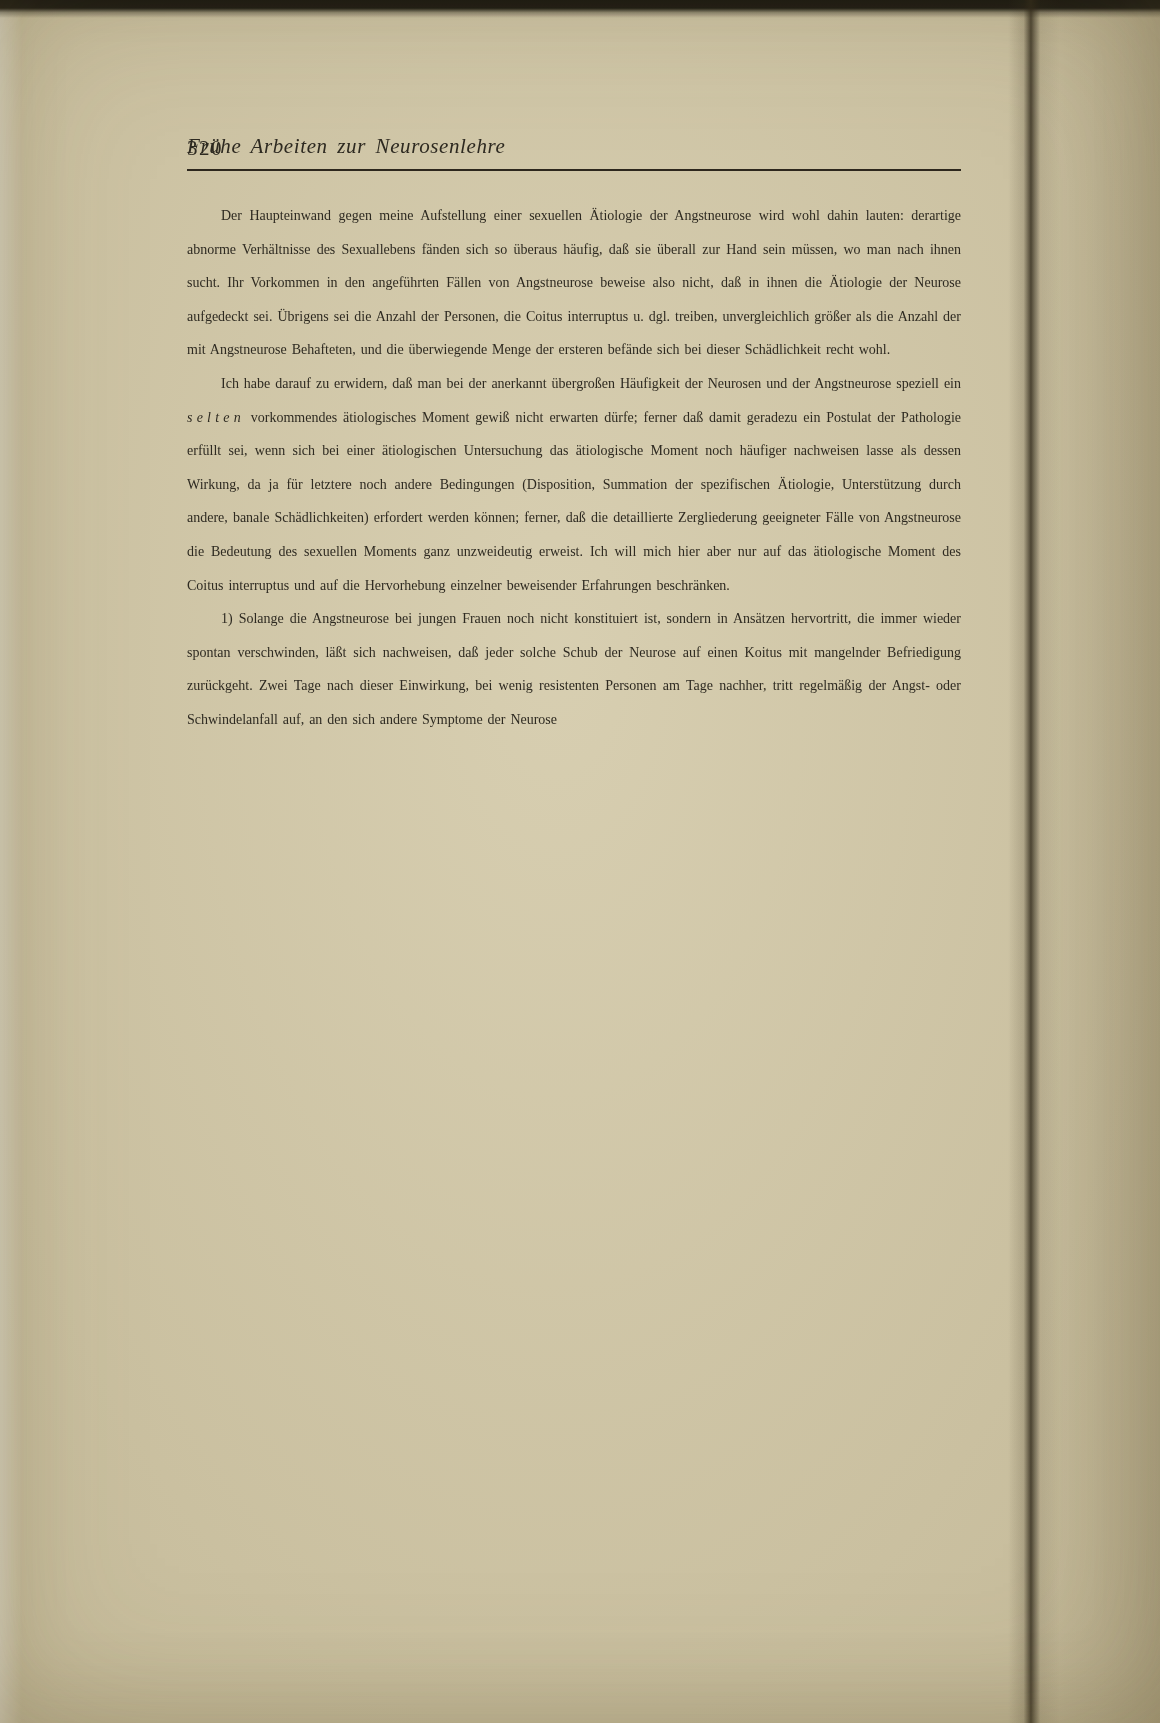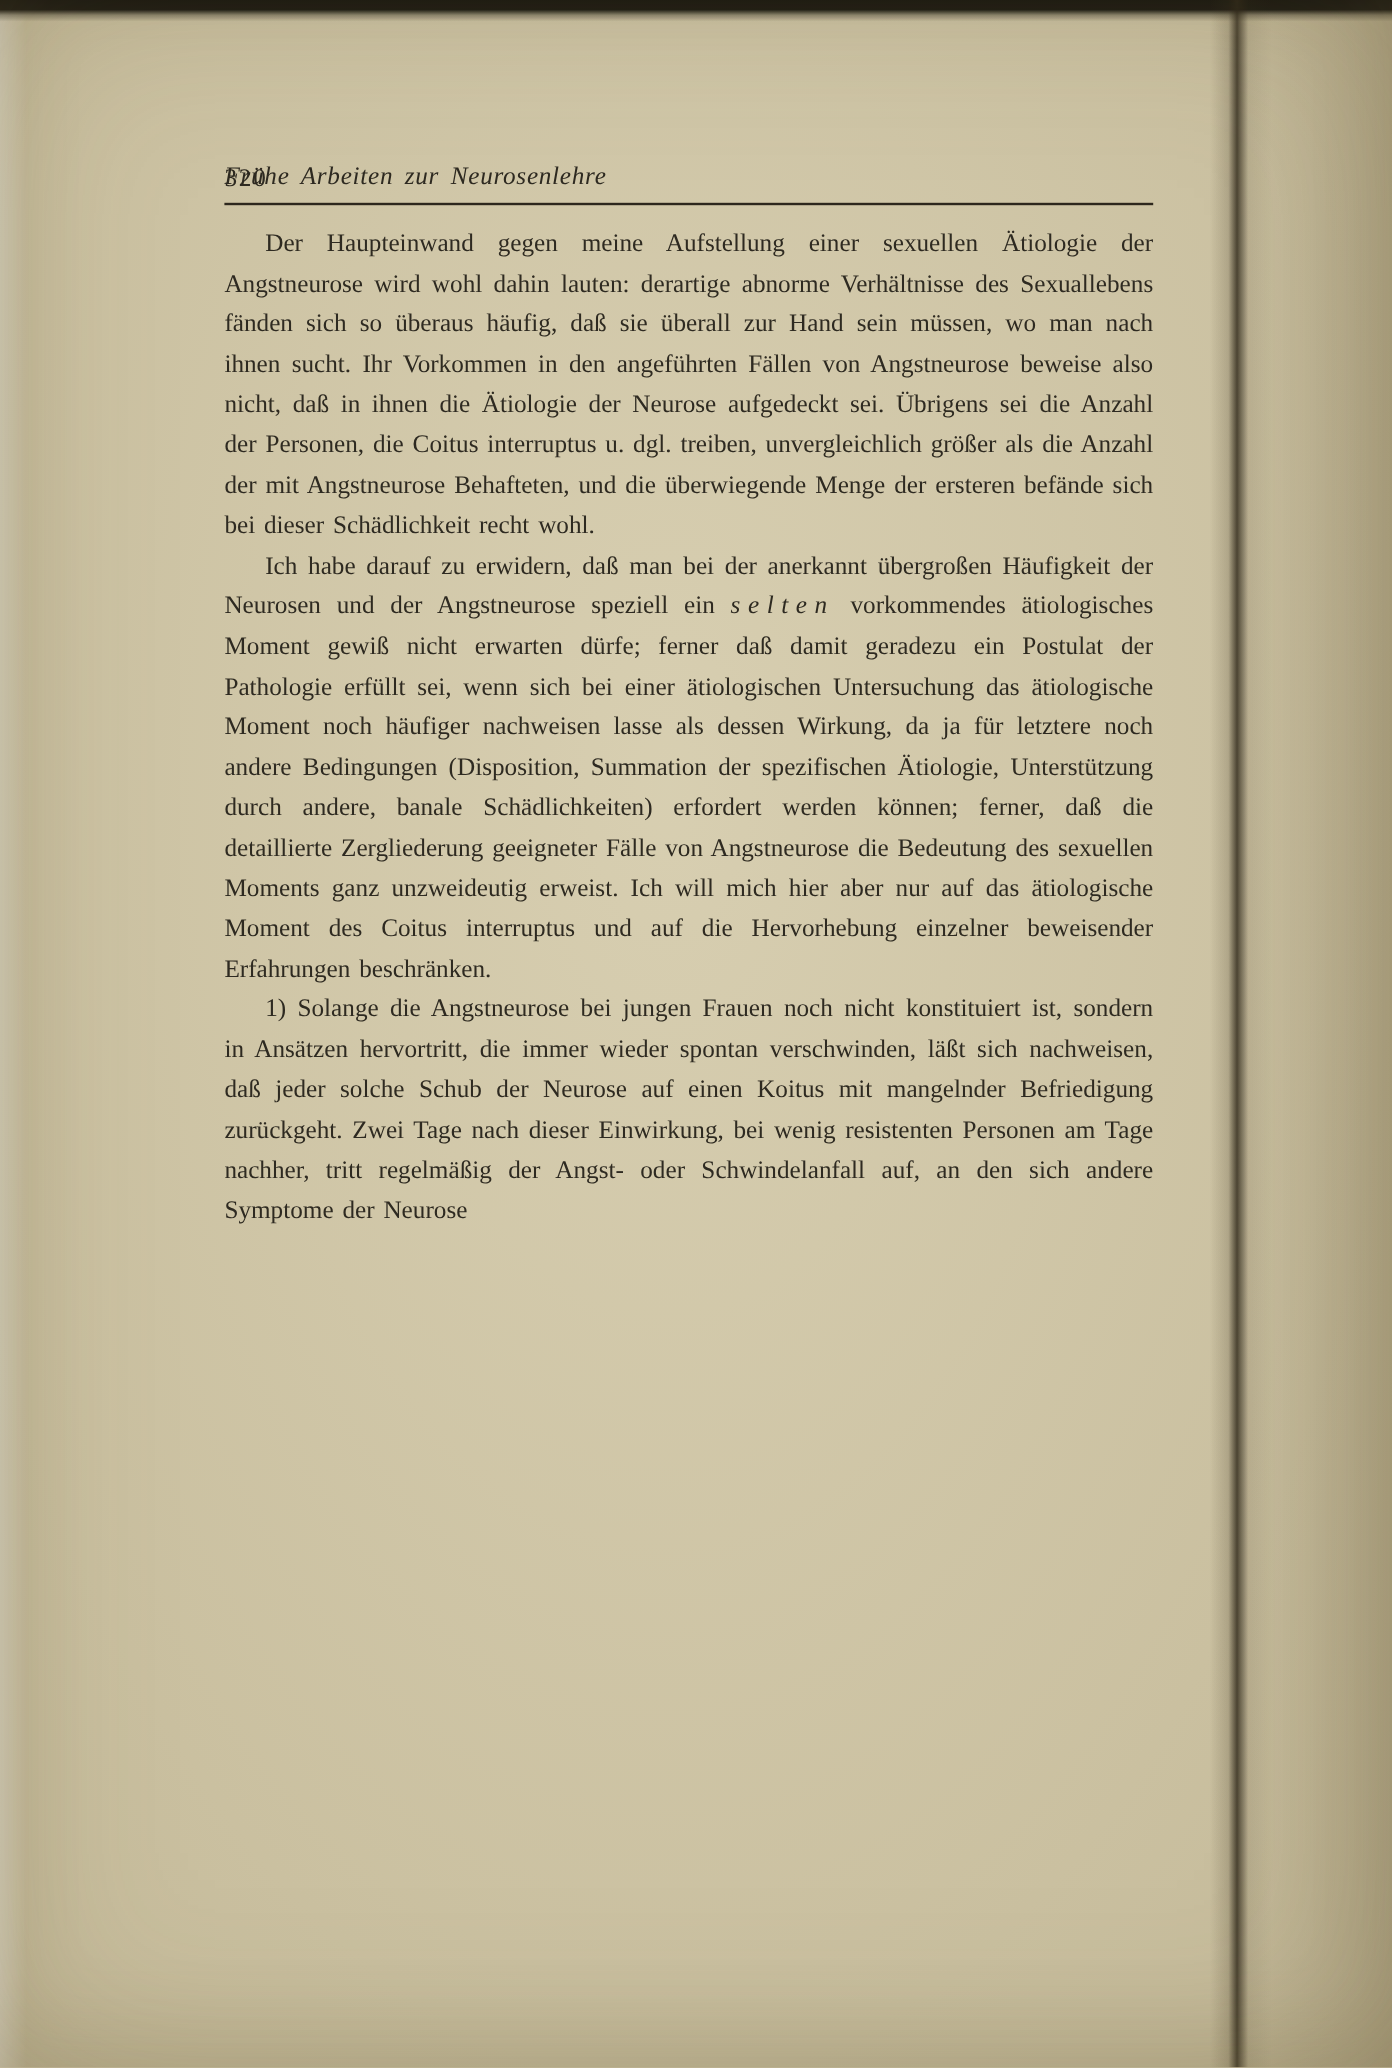--- a/index.html
+++ b/index.html
@@ -82,22 +82,22 @@
     word-spacing: 0.18em;
   }
 
   .header-rule {
     border: none;
     border-top: 2px solid #2d271d;
     margin: 3px 0 0 0;
   }
 
   .body-text {
-    margin-top: 15px;
-    font-size: 21px;
+    margin-top: 28px;
+    font-size: 14px;
     line-height: 33.6px;
     text-align: justify;
     word-spacing: 0.10em;
   }
 
   .body-text p {
     margin: 0;
     text-indent: 34px;
   }
 

